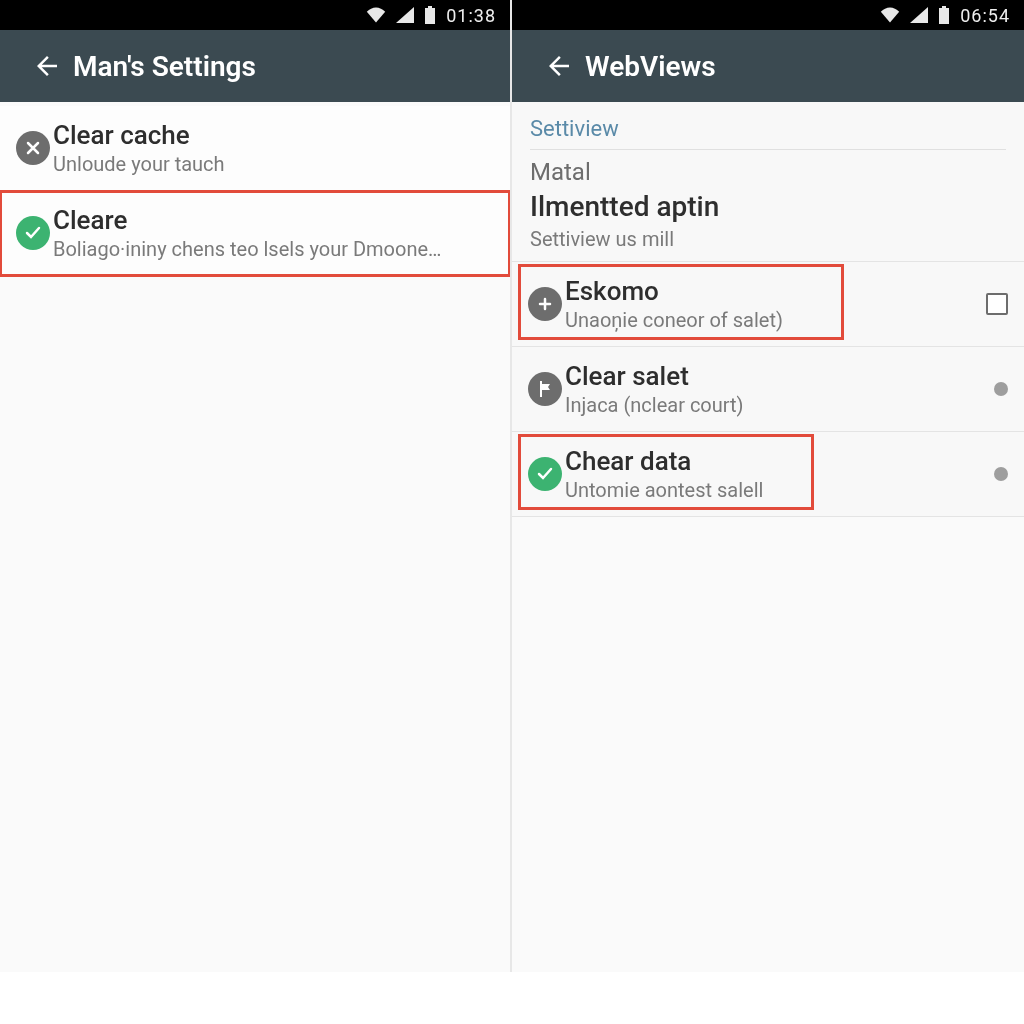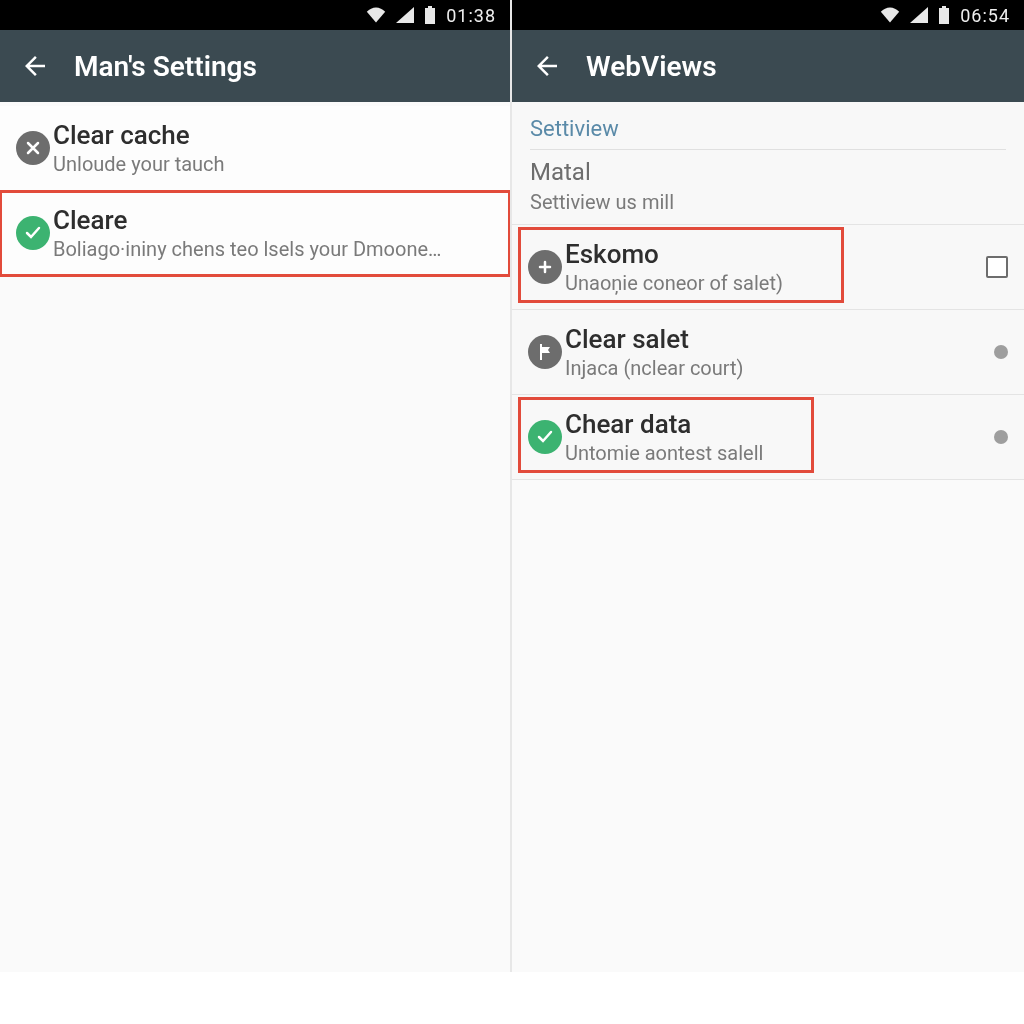--- a/index.html
+++ b/index.html
@@ -16,21 +16,21 @@
     height: 30px; background: #000; color: #eee;
     display: flex; align-items: center; justify-content: flex-end;
     padding: 0 14px; gap: 10px; font-size: 18px; letter-spacing: 1px;
   }
   .status-bar .clock { font-weight: 400; }
   .status-bar svg { display: block; }
 
   
   .app-bar {
     height: 72px; background: #3b4a51; color: #fff;
-    display: flex; align-items: center; gap: 24px; padding: 0 20px;
+    display: flex; align-items: center; gap: 11px; padding: 0 32px;
   }
   .app-bar .back svg { display: block; }
   .app-bar .title { font-size: 28px; font-weight: 600; }
 
   .content { flex: 1; background: #fafafa; overflow: hidden; }
 
   
   .row {
     display: flex; align-items: center; gap: 3px;
     padding: 14px 16px; border-bottom: 1px solid #e4e4e4; background: #fdfdfd;
@@ -166,20 +166,21 @@
         </svg>
     </span>
     <span class="title">WebViews</span>
   </div>
 
   <div class="content">
 
     <div class="sec-head">
       <span class="lnk">Settiview</span>
       <div class="lead">Matal</div>
+      <div class="big">Ilmentted aptin</div>
       <div class="small">Settiview us mill</div>
     </div>
 
     <div class="row eskomo" style="position:relative;">
       <div class="callout-box"></div>
       <span class="iconcircle gray">
         <svg width="16" height="16" viewBox="0 0 16 16">
             <path stroke="#fff" stroke-width="2.5" stroke-linecap="round" d="M8 3v10M3 8h10"></path>
           </svg>
       </span>

